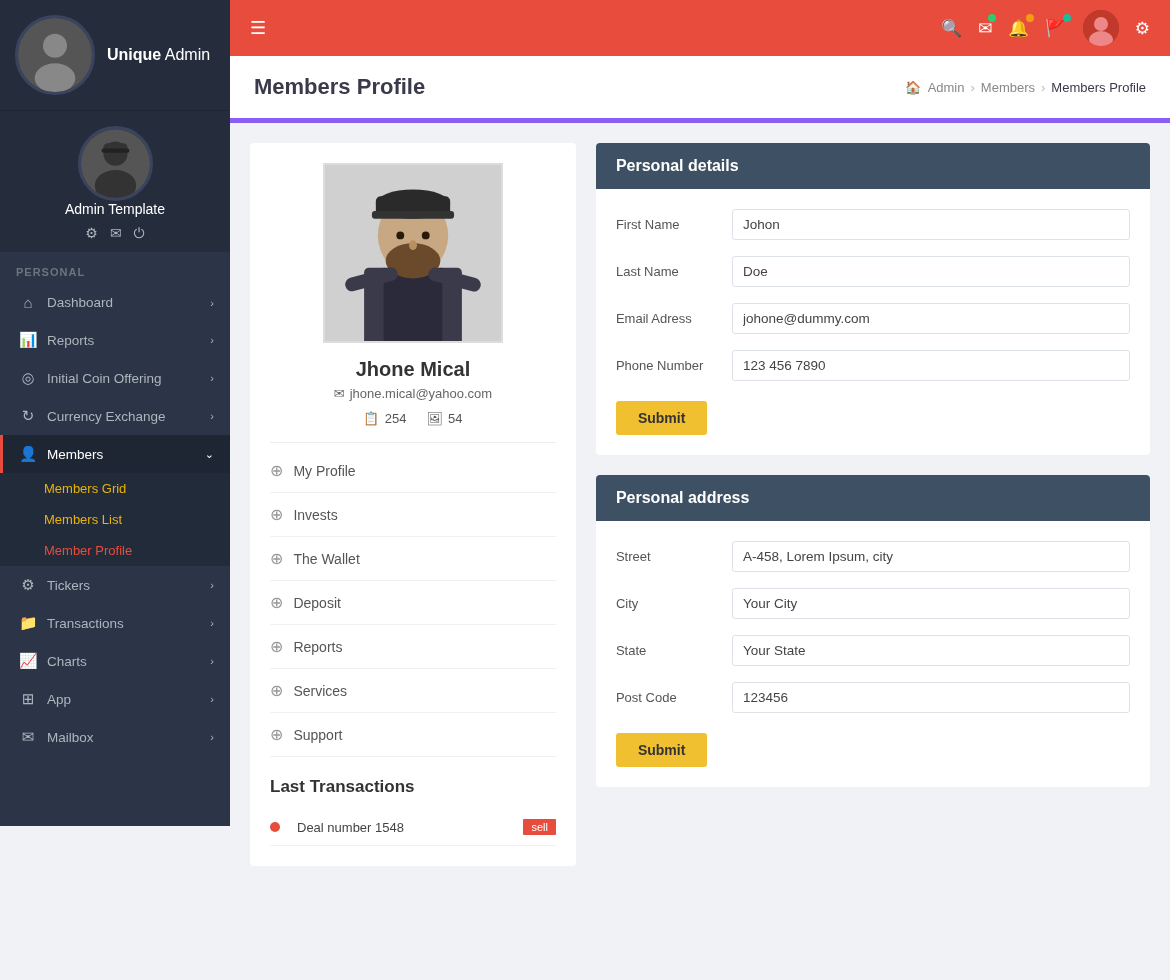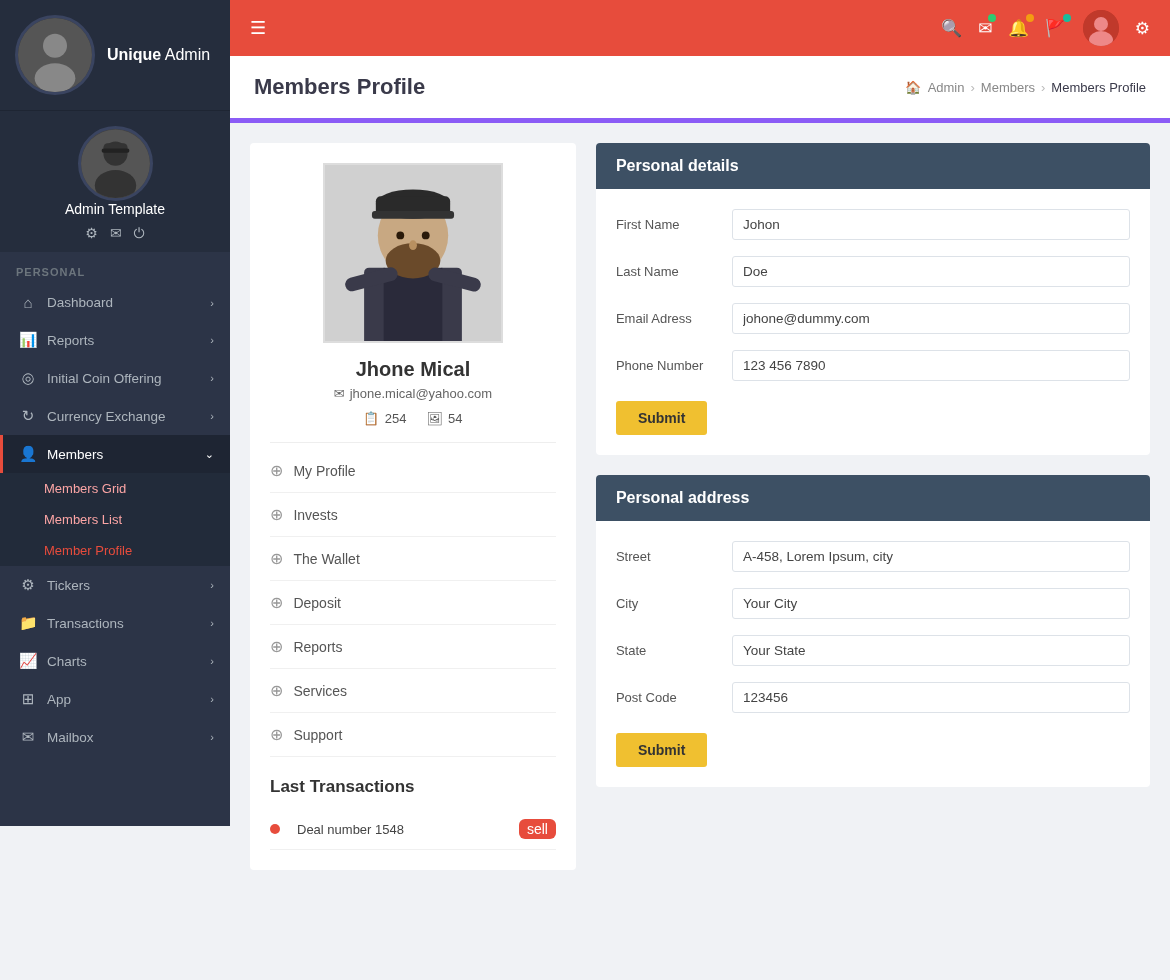--- a/index.html
+++ b/index.html
@@ -78,21 +78,21 @@
       color: #fff;
     }
     .sidebar-item-left { display: flex; align-items: center; gap: 10px; }
     .sidebar-item-icon { width: 18px; text-align: center; font-size: 15px; }
     .sidebar-chevron { font-size: 11px; }
     .sidebar-sub {
       background: #222b3a;
     }
     .sidebar-sub-item {
       padding: 8px 16px 8px 44px;
-      color: #fca5a5;
+      color: #eab308;
       cursor: pointer;
       font-size: 13px;
     }
     .sidebar-sub-item.active { color: #e74c3c; }
 
     
     .main-wrapper {
       flex: 1;
       display: flex;
       flex-direction: column;
@@ -235,23 +235,23 @@
     }
     .tx-dot {
       width: 10px; height: 10px; border-radius: 50%;
       flex-shrink: 0;
     }
     .tx-dot-red { background: #e74c3c; }
     .tx-label { flex: 1; font-size: 13px; color: #444; }
     .tx-badge {
       background: #e74c3c;
       color: #fff;
-      font-size: 14px;
+      font-size: 11px;
       padding: 2px 8px;
-      border-radius: 6px;
+      border-radius: 1px;
     }
 
     
     .details-card {
       background: #fff;
       border-radius: 4px;
       margin-bottom: 20px;
       overflow: hidden;
     }
     .details-header {

